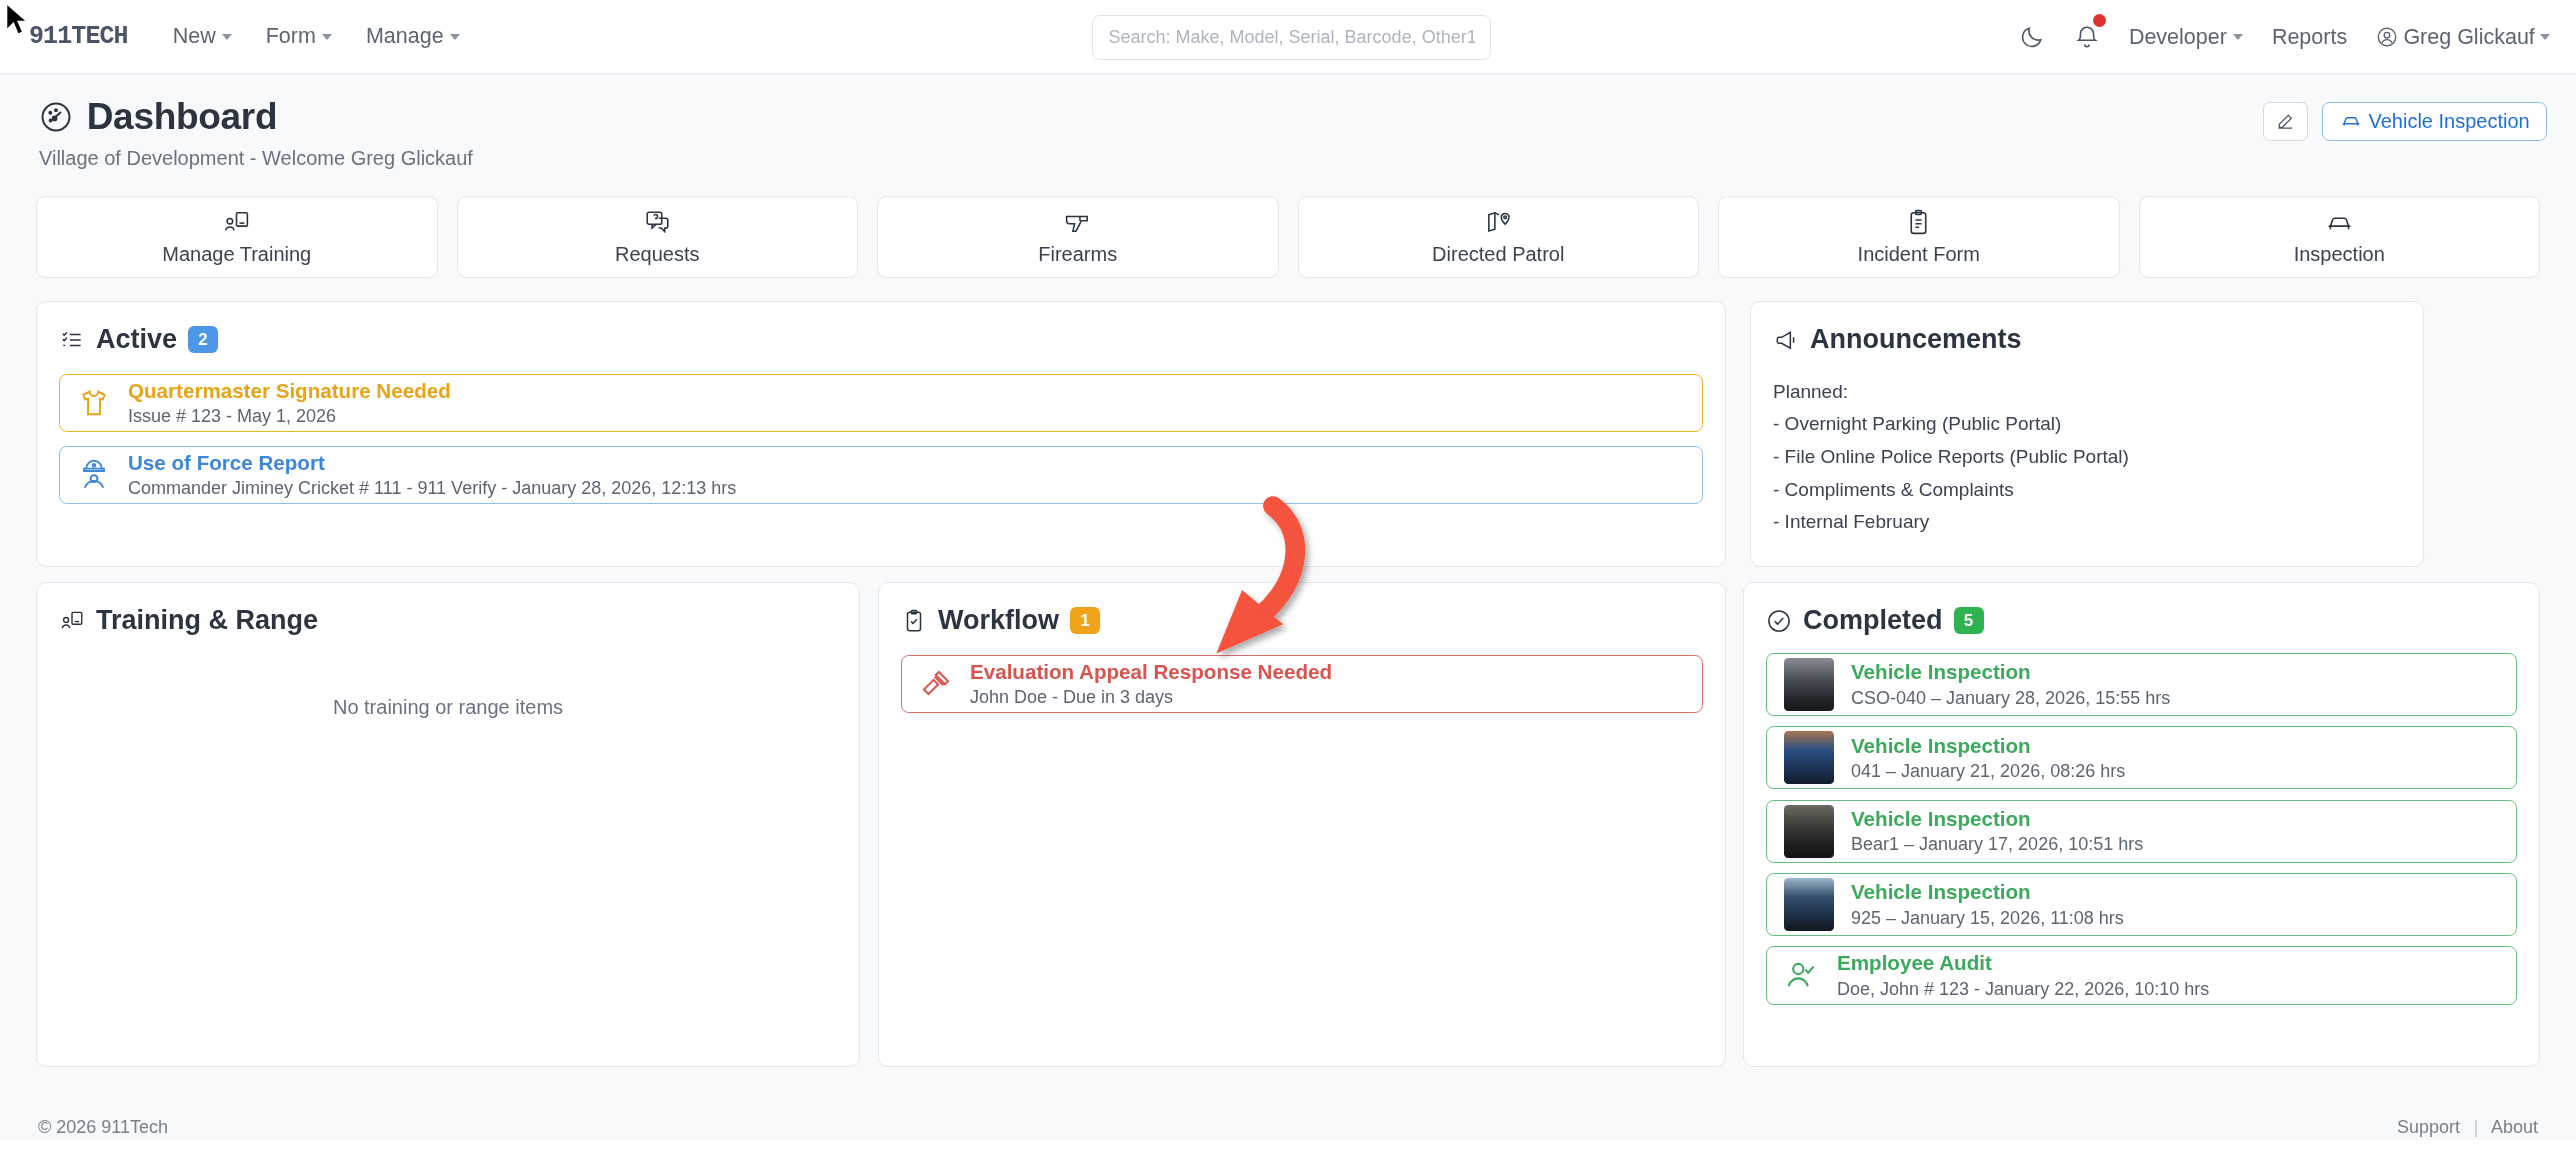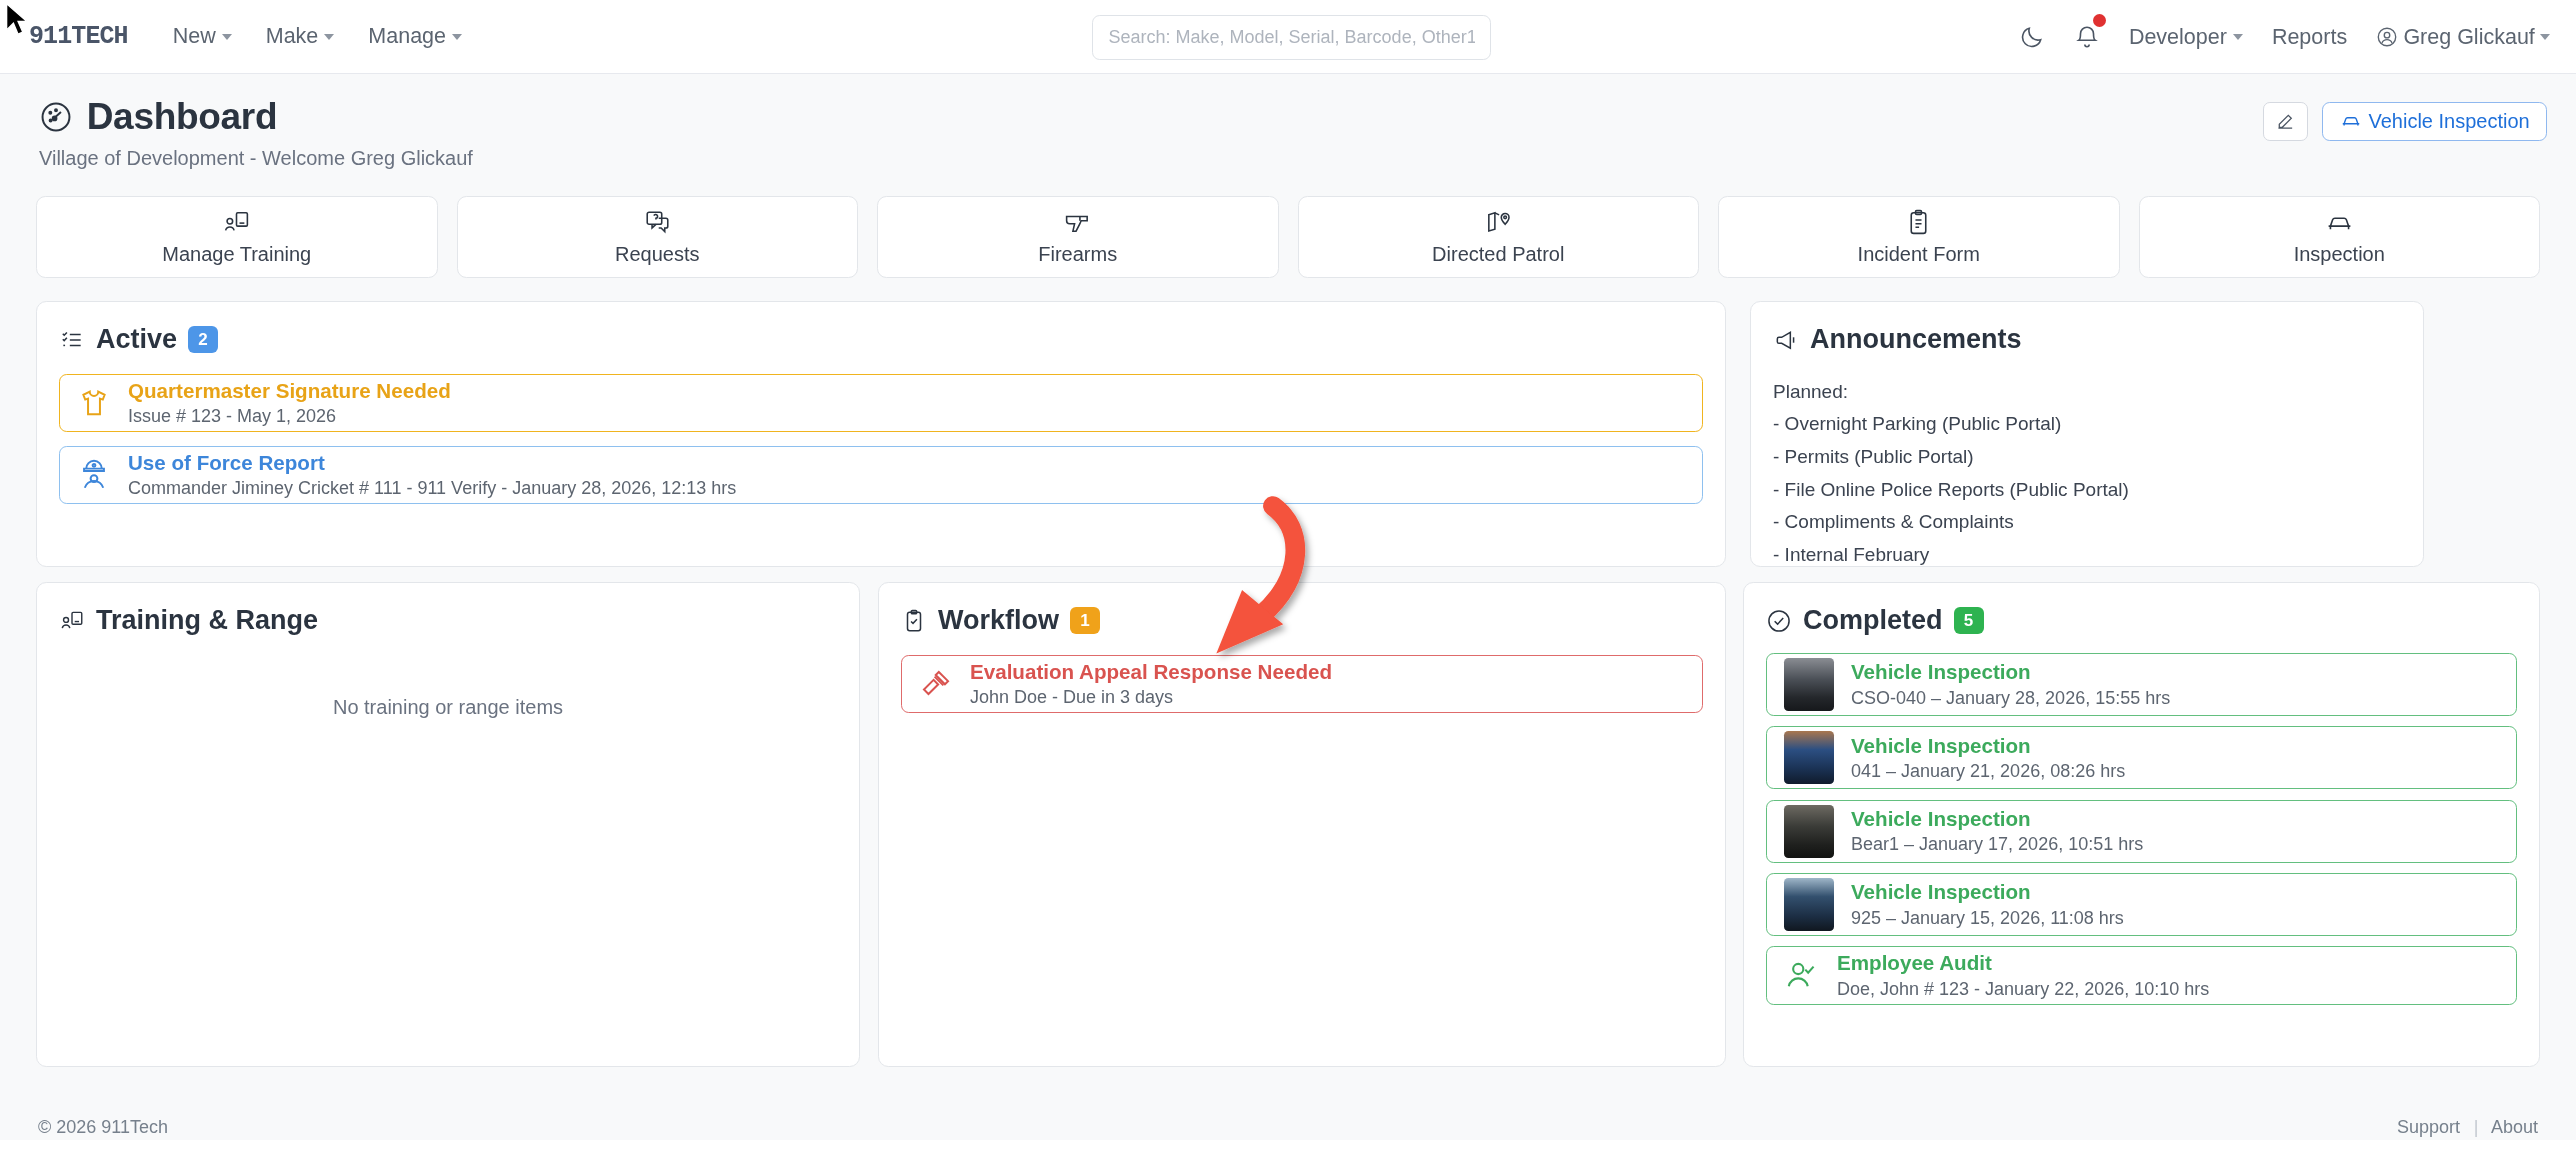--- a/index.html
+++ b/index.html
@@ -129,21 +129,21 @@
 
   <div class="navbar">
     <div class="brand">911TECH</div>
 
     <div class="nav-links">
       <div class="nav-link">
         <span>New</span>
         <span class="caret"></span>
       </div>
       <div class="nav-link">
-        <span>Make</span>
+        <span>Form</span>
         <span class="caret"></span>
       </div>
       <div class="nav-link">
         <span>Manage</span>
         <span class="caret"></span>
       </div>
     </div>
 
     <div class="search-wrap">
       <input class="search-input" type="text" placeholder="Search: Make, Model, Serial, Barcode, Other1, Em" style="">
@@ -313,21 +313,20 @@
     <div class="card-head">
       <svg width="26" height="26" viewBox="0 0 24 24" fill="none" stroke="#2b3440" stroke-width="1.4">
         <path d="M4 10.5v3a1.5 1.5 0 0 0 1.5 1.5H8l8 4.5V5L8 9.5H5.5A1.5 1.5 0 0 0 4 11z"></path>
         <path d="M19 9.5v5"></path>
       </svg>
       <span class="card-title">Announcements</span>
     </div>
     <div style="padding:20.6px 22px 0 22px;">
       <div class="ann-text">Planned:</div>
       <div class="ann-text">- Overnight Parking (Public Portal)</div>
-      <div class="ann-text">- Permits (Public Portal)</div>
       <div class="ann-text">- File Online Police Reports (Public Portal)</div>
       <div class="ann-text">- Compliments &amp; Complaints</div>
       <div class="ann-text">- Internal February</div>
     </div>
   </div>
 
   <div class="card" style="left:36px; top:582px; width:824px; height:485px;">
     <div class="card-head">
       <svg width="26" height="26" viewBox="0 0 24 24" fill="none" stroke="#2b3440" stroke-width="1.3">
         <rect x="12" y="4" width="9" height="11" rx="1"></rect>

